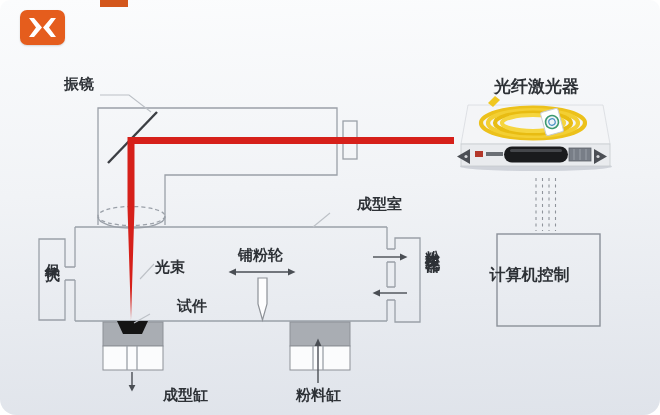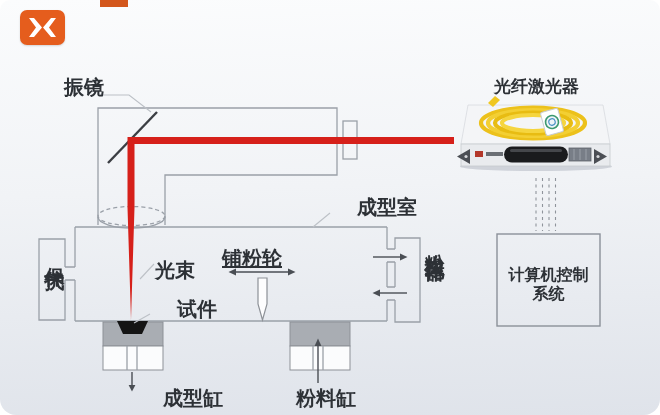--- a/index.html
+++ b/index.html
@@ -9,21 +9,21 @@
     background:linear-gradient(178deg,#fbfcfd 0%,#f1f3f6 45%,#dfe3ea 100%);
     font-family:"DejaVu Sans","Liberation Sans",sans-serif;
   }
   .diagram-svg { position:absolute; left:0; top:0; }
   .logo {
     position:absolute; left:20px; top:10px; width:45px; height:35px;
     background:var(--logo,#e55d1d); border-radius:7px;
     box-shadow:0 1px 2px rgba(0,0,0,.15);
   }
   .lbl {
-    position:absolute; font-weight:700; font-size:20px; color:#2d3136;
+    position:absolute; font-weight:700; font-size:15px; color:#2d3136;
     white-space:nowrap; line-height:1.1;
   }
   .lbl-big { font-size:17px; }
   .vlbl {
     writing-mode:vertical-rl; text-orientation:upright; letter-spacing:2px;
   }
   .ctrl-text { text-align:center; width:103px; line-height:19px; font-size:16px; }
   
   .ln   { stroke:var(--line,#9aa0a8); stroke-width:1.3; fill:none; }
   .dash { stroke-dasharray:4 3; }
@@ -160,23 +160,22 @@
 
     <path class="ctrl-dash" d="M536,178 V231 M542.5,178 V231 M549,178 V231 M555.5,178 V231"></path>
 
     <rect x="497" y="234" width="103" height="92" fill="none" stroke="#8b9199" stroke-width="1.4"></rect>
   </svg>
 
   <div class="lbl" style="left:64px; top:76px;">振镜</div>
   <div class="lbl lbl-big" style="left:494px; top:77px;text-align:center;">光纤激光器</div>
   <div class="lbl" style="left:332px; top:196px;margin-left:25px;">成型室</div>
   <div class="lbl" style="left:155px; top:259px;">光束</div>
-  <div class="lbl" style="left:222px; top:247px;text-decoration:underline;">铺粉轮</div>
+  <div class="lbl" style="left:238px; top:247px;">铺粉轮</div>
   <div class="lbl vlbl" style="left:44px; top:251px;">保护气</div>
   <div class="lbl" style="left:152px; top:298px;margin-left:25px;">试件</div>
   <div class="lbl vlbl" style="left:424px; top:238px;">粉尘净化器</div>
-  <div class="lbl ctrl-text" style="left:497px; top:265px;">
+  <div class="lbl ctrl-text" style="left:478px; top:265px;">
     <div>计算机控制</div>
-    <div>系统</div>
   </div>
   <div class="lbl" style="left:139px; top:387px;margin-left:24px;">成型缸</div>
   <div class="lbl" style="left:296px; top:387px;">粉料缸</div>
 </div>
 
 </body></html>

